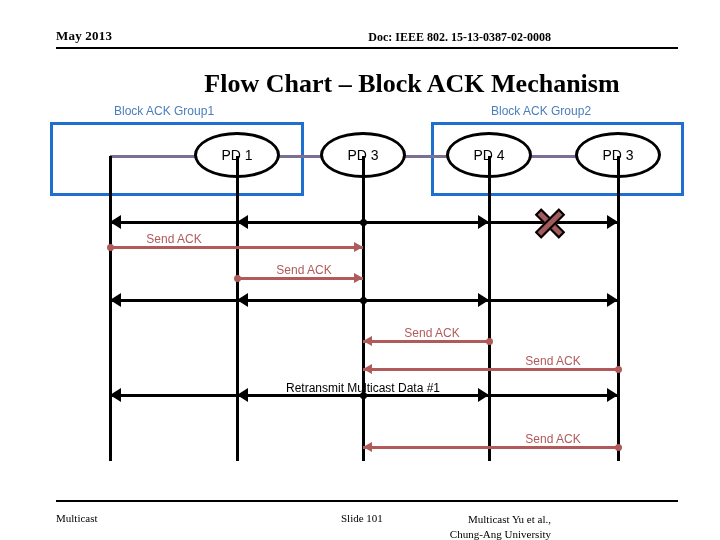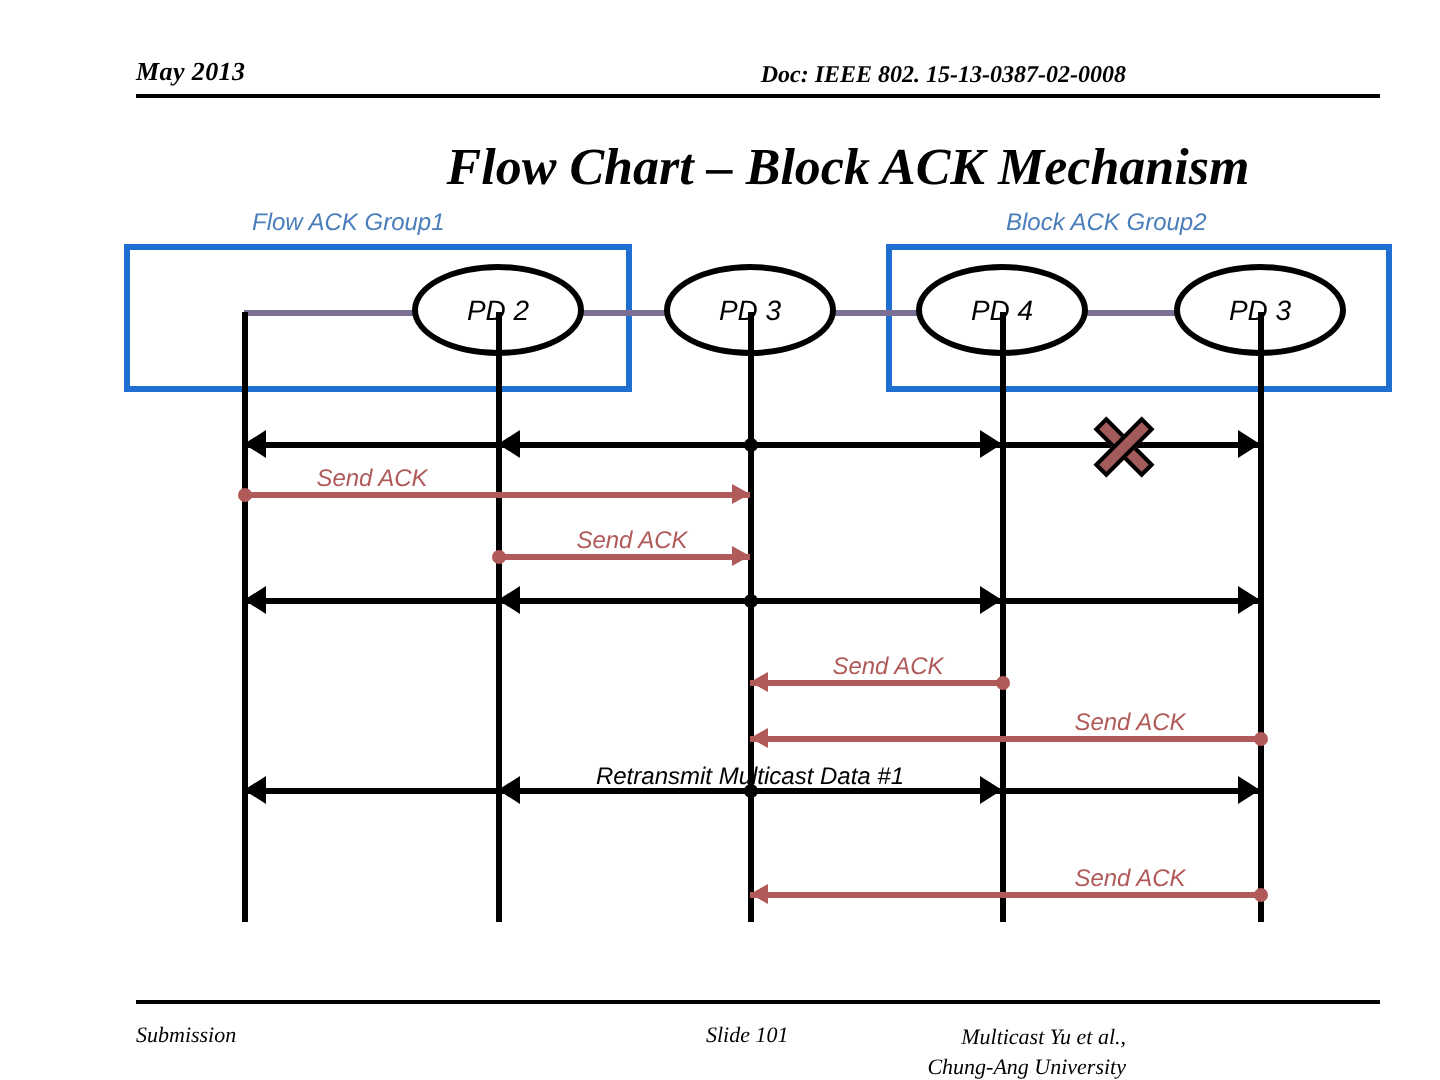--- a/index.html
+++ b/index.html
@@ -1,21 +1,21 @@
 <!DOCTYPE html>
 <html><head>
 <meta charset="utf-8">
 <style>
   html,body{margin:0;padding:0;}
   body{
     width:720px;height:540px;background:#ffffff;
     font-family:"Liberation Sans",sans-serif;
     position:relative;overflow:hidden;
   }
-  .slide{position:absolute;left:16px;top:0;width:592px;height:540px;font-style:italic;}
+  .slide{position:absolute;left:4px;top:0;width:592px;height:540px;}
 
   
   .hdr-date{
     position:absolute;left:52px;top:28px;
     font-family:"Liberation Serif",serif;font-weight:bold;
     font-size:13px;color:#000;letter-spacing:.2px;
   }
   .hdr-doc{
     position:absolute;right:45px;top:30px;
     font-family:"Liberation Serif",serif;font-weight:bold;
@@ -126,28 +126,28 @@
 
 <div class="slide">
 
   <div class="hdr-date">May 2013</div>
   <div class="hdr-doc">Doc: IEEE 802. 15-13-0387-02-0008</div>
   <div class="hdr-rule"></div>
 
   <div class="title">Flow Chart – Block ACK Mechanism</div>
 
   <div class="grp-box" id="grp1-box"></div>
-  <div class="grp-label" id="grp1-label">Flow ACK Group1</div>
+  <div class="grp-label" id="grp1-label">Block ACK Group1</div>
 
   <div class="grp-box" id="grp2-box"></div>
   <div class="grp-label" id="grp2-label">Block ACK Group2</div>
 
   <div class="backbone"></div>
 
-  <div class="node" style="left:233px;top:155px;">PD 2</div>
+  <div class="node" style="left:233px;top:155px;">PD 1</div>
   <div class="node" style="left:359px;top:155px;">PD 3</div>
   <div class="node" style="left:485px;top:155px;text-align:right;">PD 4</div>
   <div class="node" style="left:614px;top:155px;">PD 3</div>
 
   <div class="lifeline" style="left:106px;"></div>
   <div class="lifeline" style="left:233px;"></div>
   <div class="lifeline" style="left:359px;"></div>
   <div class="lifeline" style="left:485px;"></div>
   <div class="lifeline" style="left:614px;"></div>
 
@@ -202,20 +202,20 @@
   <div class="bhead right" style="left:474px;top:395px;"></div>
   <div class="bhead right" style="left:603px;top:395px;"></div>
   <div class="bdot" style="left:359px;top:395px;"></div>
 
   <div class="msg-label red" style="left:549px;top:432px;">Send ACK</div>
   <div class="rarrow" style="left:359px;top:447px;width:255px;"></div>
   <div class="rdot" style="left:614px;top:447px;"></div>
   <div class="rhead left" style="left:359px;top:447px;"></div>
 
   <div class="ftr-rule"></div>
-  <div class="ftr" id="ftr-left">Submission</div>
+  <div class="ftr" id="ftr-left">Multicast</div>
   <div class="ftr" id="ftr-center">Slide 101</div>
   <div class="ftr" id="ftr-right">
     <div>Multicast Yu et al.,</div>
     <div>Chung-Ang University</div>
   </div>
 
 </div>
 
 </body></html>

